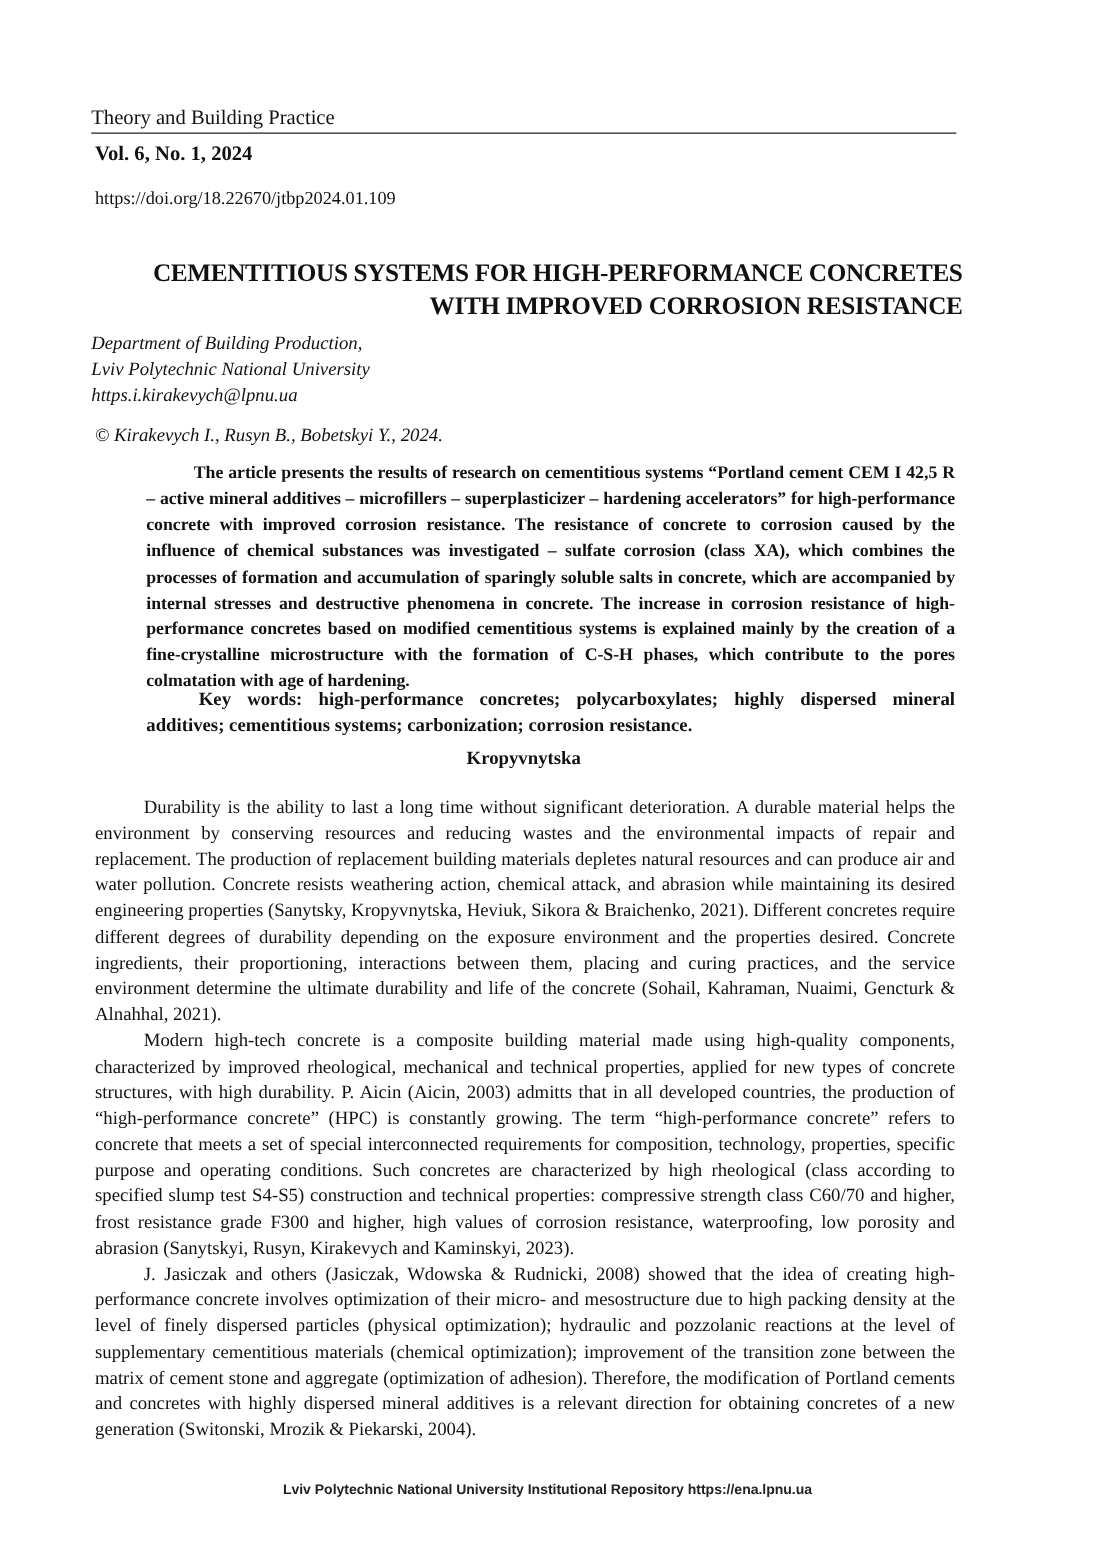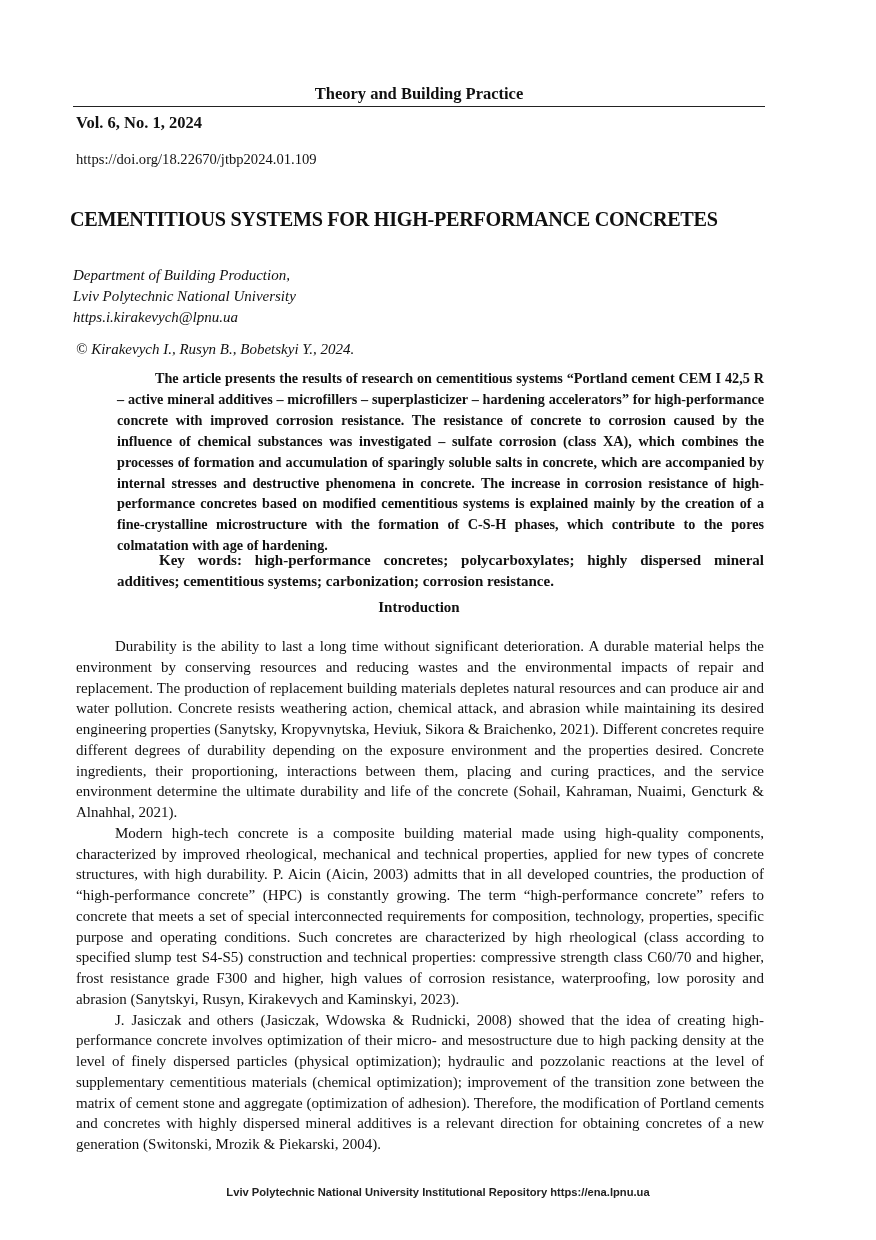--- a/index.html
+++ b/index.html
@@ -1,28 +1,28 @@
 <!DOCTYPE html>
 <html><head>
 <meta charset="utf-8">
 <style>
   html, body { margin: 0; padding: 0; background: #ffffff; }
   body { width: 876px; height: 1240px; position: relative; overflow: hidden;
          font-family: "Liberation Serif", "DejaVu Serif", serif; color: #111; }
   .page { position: absolute; left: 0; top: 0; width: 876px; height: 1240px; }
 
-  .journal-title { position: absolute; top: 84px; left: 73px; width: 692px; text-align: center;
-                   font-weight: bold; font-size: 16.5px; line-height: 20px; }
+  .journal-title { position: absolute; top: 84px; left: 73px; width: 692px; 
+                   font-weight: normal; font-size: 16.5px; line-height: 20px; }
   .header-rule { position: absolute; top: 106px; left: 73px; width: 692px; height: 0;
                  border-top: 1.6px solid #222; }
   .volume { position: absolute; top: 113px; left: 76px; font-weight: bold; font-size: 16.5px; line-height: 20px; }
   .doi { position: absolute; top: 150px; left: 76px; font-size: 14.6px; line-height: 18px; }
   .authors { position: absolute; top: 180px; right: 110px; font-weight: bold; font-size: 15px; line-height: 18px; text-align: right; }
 
-  .title { position: absolute; top: 206px; left: 70px; width: 700px; text-align: left;
+  .title { position: absolute; top: 206px; left: 70px; width: 700px; text-align: right;
            font-weight: bold; font-size: 20.2px; line-height: 26px; letter-spacing: -0.3px; }
   .affil { position: absolute; top: 265px; left: 73px; width: 692px; text-align: left;
            font-style: italic; font-size: 15px; line-height: 21px; }
   .copyright { position: absolute; top: 339px; left: 76px; font-style: italic; font-size: 15px; line-height: 20px; }
 
   .abstract { position: absolute; top: 368px; left: 117px; width: 647px;
               font-weight: bold; font-size: 14.2px; line-height: 20.9px; text-align: justify; margin: 0; }
   .abstract .indent { display: inline-block; width: 38px; }
 
   .keywords { position: absolute; top: 550px; left: 117px; width: 647px;
@@ -44,35 +44,36 @@
 
 <div class="page">
 
   <div class="journal-title">Theory and Building Practice</div>
   <div class="header-rule"></div>
   <div class="volume">Vol. 6, No. 1, 2024</div>
   <div class="doi">https://doi.org/18.22670/jtbp2024.01.109</div>
 
   <div class="title">
     <div>CEMENTITIOUS SYSTEMS FOR HIGH-PERFORMANCE CONCRETES</div>
+    <div>WITH IMPROVED CORROSION RESISTANCE</div>
   </div>
 
   <div class="affil">
     <div>Department of Building Production,</div>
     <div>Lviv Polytechnic National University</div>
     <div>https.i.kirakevych@lpnu.ua</div>
   </div>
 
   <div class="copyright">© Kirakevych I., Rusyn B., Bobetskyi Y., 2024.</div>
 
   <p class="abstract"><span class="indent"></span><span>The article presents the results of research on cementitious systems “Portland cement CEM I 42,5 R – active mineral additives – microfillers – superplasticizer – hardening accelerators” for high-performance concrete with improved corrosion resistance. The resistance of concrete to corrosion caused by the influence of chemical substances was investigated – sulfate corrosion (class XA), which combines the processes of formation and accumulation of sparingly soluble salts in concrete, which are accompanied by internal stresses and destructive phenomena in concrete. The increase in corrosion resistance of high-performance concretes based on modified cementitious systems is explained mainly by the creation of a fine-crystalline microstructure with the formation of C-S-H phases, which contribute to the pores colmatation with age of hardening.</span></p>
 
   <p class="keywords"><span class="indent"></span><span>Key words: high-performance concretes; polycarboxylates; highly dispersed mineral additives; cementitious systems; carbonization; corrosion resistance.</span></p>
 
-  <div class="section-heading">Introduction</div>
+  <div class="section-heading">Kropyvnytska</div>
 
   <div class="body-text">
     <p>Durability is the ability to last a long time without significant deterioration. A durable material helps the environment by conserving resources and reducing wastes and the environmental impacts of repair and replacement. The production of replacement building materials depletes natural resources and can produce air and water pollution. Concrete resists weathering action, chemical attack, and abrasion while maintaining its desired engineering properties (Sanytsky, Kropyvnytska, Heviuk, Sikora &amp; Braichenko, 2021). Different concretes require different degrees of durability depending on the exposure environment and the properties desired. Concrete ingredients, their proportioning, interactions between them, placing and curing practices, and the service environment determine the ultimate durability and life of the concrete (Sohail, Kahraman, Nuaimi, Gencturk &amp; Alnahhal, 2021).</p>
     <p>Modern high-tech concrete is a composite building material made using high-quality components, characterized by improved rheological, mechanical and technical properties, applied for new types of concrete structures, with high durability. P. Aicin (Aicin, 2003) admitts that in all developed countries, the production of “high-performance concrete” (HPC) is constantly growing. The term “high-performance concrete” refers to concrete that meets a set of special interconnected requirements for composition, technology, properties, specific purpose and operating conditions. Such concretes are characterized by high rheological (class according to specified slump test S4-S5) construction and technical properties: compressive strength class C60/70 and higher, frost resistance grade F300 and higher, high values of corrosion resistance, waterproofing, low porosity and abrasion (Sanytskyi, Rusyn, Kirakevych and Kaminskyi, 2023).</p>
     <p>J. Jasiczak and others (Jasiczak, Wdowska &amp; Rudnicki, 2008) showed that the idea of creating high-performance concrete involves optimization of their micro- and mesostructure due to high packing density at the level of finely dispersed particles (physical optimization); hydraulic and pozzolanic reactions at the level of supplementary cementitious materials (chemical optimization); improvement of the transition zone between the matrix of cement stone and aggregate (optimization of adhesion). Therefore, the modification of Portland cements and concretes with highly dispersed mineral additives is a relevant direction for obtaining concretes of a new generation (Switonski, Mrozik &amp; Piekarski, 2004).</p>
   </div>
 
   <div class="footer">Lviv Polytechnic National University Institutional Repository https://ena.lpnu.ua</div>
 </div>
 

